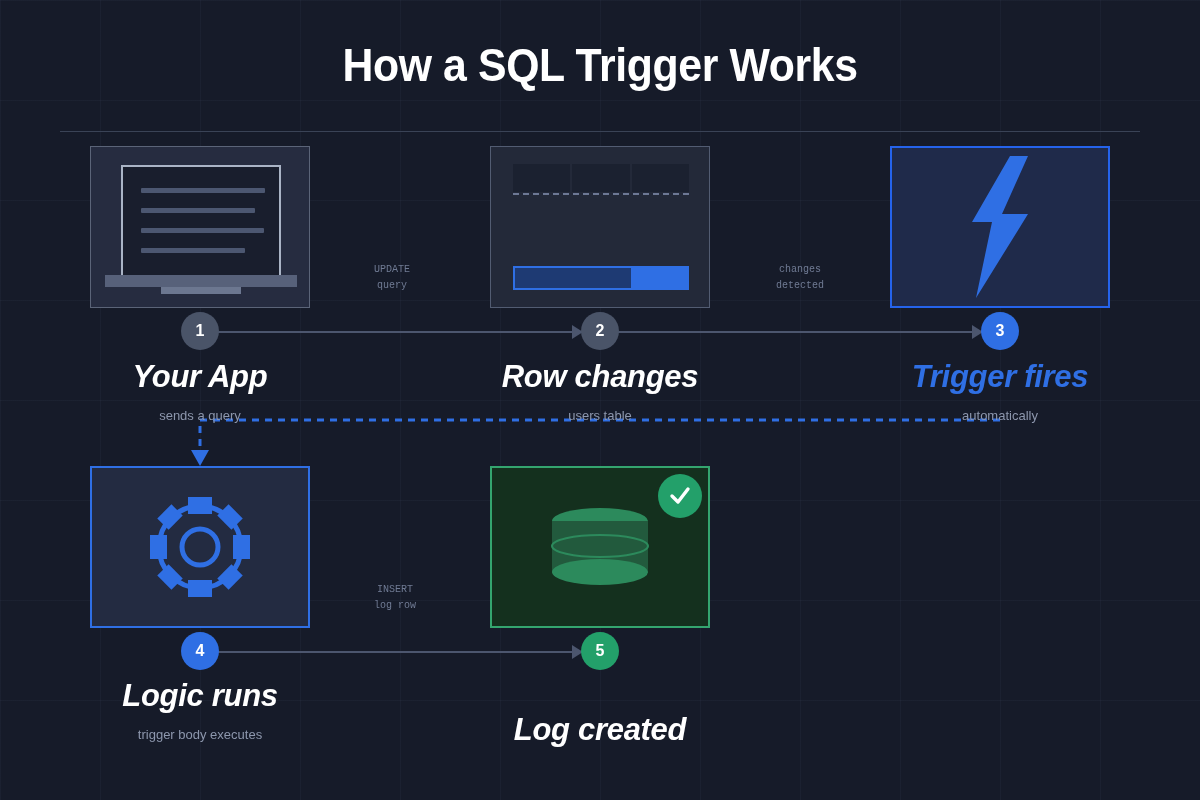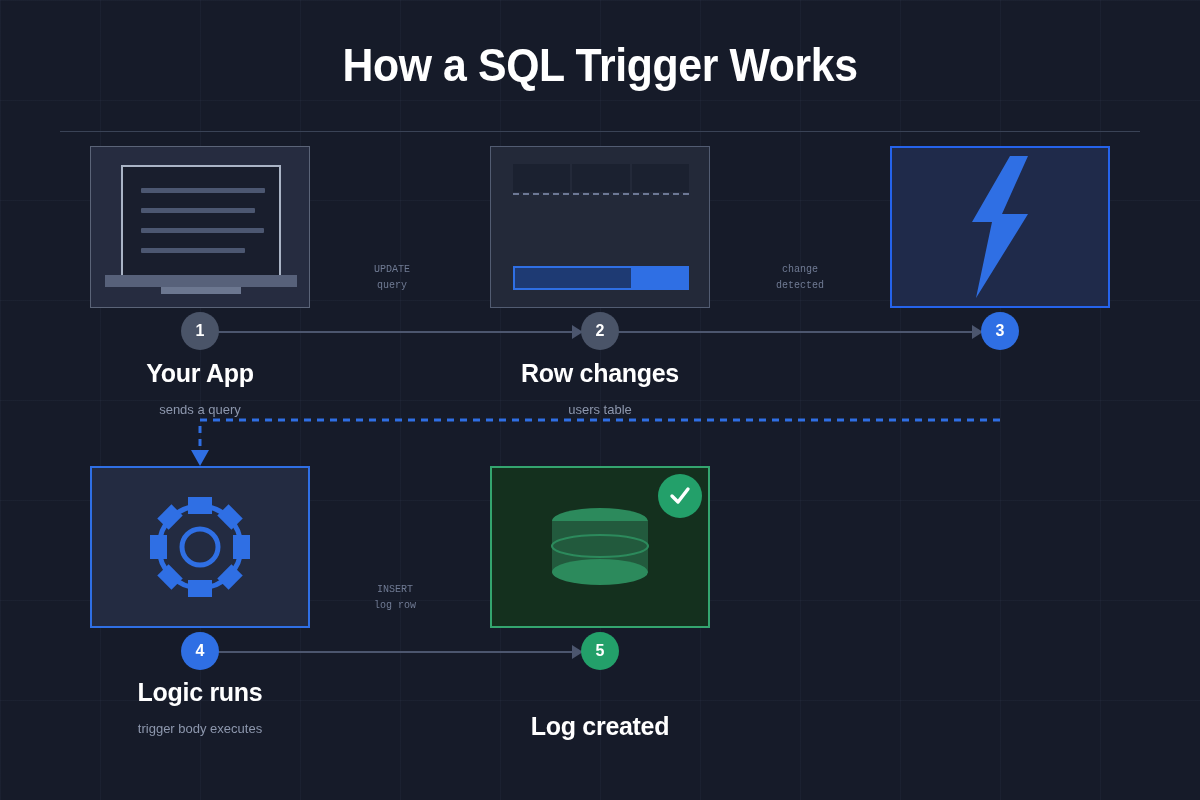--- a/index.html
+++ b/index.html
@@ -203,25 +203,26 @@
   .b4 { left: 181px; top: 632px; }
   .b5 { left: 581px; top: 632px; }
 
   
   .caption {
     position: absolute;
     width: 300px;
     text-align: center;
   }
   .cap-title {
-    font-size: 25px;
+    font-size: 31px;
     font-weight: bold;
     color: #ffffff;
     letter-spacing: -0.3px;
     line-height: 1.1;
+    font-style: italic;
   }
   .cap-title.accent { color: #2f6fe4; }
   .cap-sub {
     margin-top: 14px;
     font-size: 13px;
     color: #8d97ad;
     line-height: 1.2;
   }
   .p1 { left: 50px;  top: 360px; }
   .p2 { left: 450px; top: 360px; }
@@ -338,34 +339,38 @@
   <div class="badge badge-green b5">5</div>
 
   <div class="caption p1">
     <div class="cap-title">Your App</div>
     <div class="cap-sub">sends a query</div>
   </div>
   <div class="caption p2">
     <div class="cap-title">Row changes</div>
     <div class="cap-sub">users table</div>
   </div>
+  <div class="caption p3">
+    <div class="cap-title accent">Trigger fires</div>
+    <div class="cap-sub">automatically</div>
+  </div>
   <div class="caption p4">
     <div class="cap-title">Logic runs</div>
     <div class="cap-sub">trigger body executes</div>
   </div>
   <div class="caption p5">
     <div class="cap-title">Log created</div>
   </div>
 
   <div class="edge-label e1">
     <div>UPDATE</div>
     <div>query</div>
   </div>
   <div class="edge-label e2">
-    <div>change</div>
+    <div>changes</div>
     <div>detected</div>
   </div>
   <div class="edge-label e3">
     <div>INSERT</div>
     <div>log row</div>
   </div>
 
 </div>
 
 </body></html>

